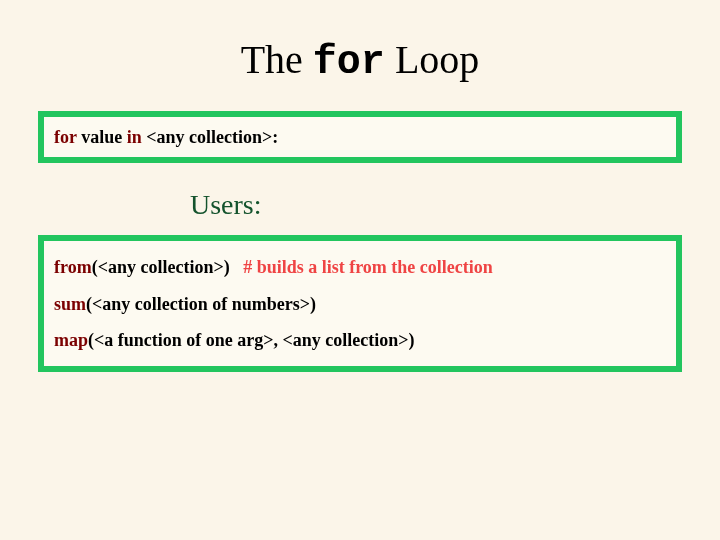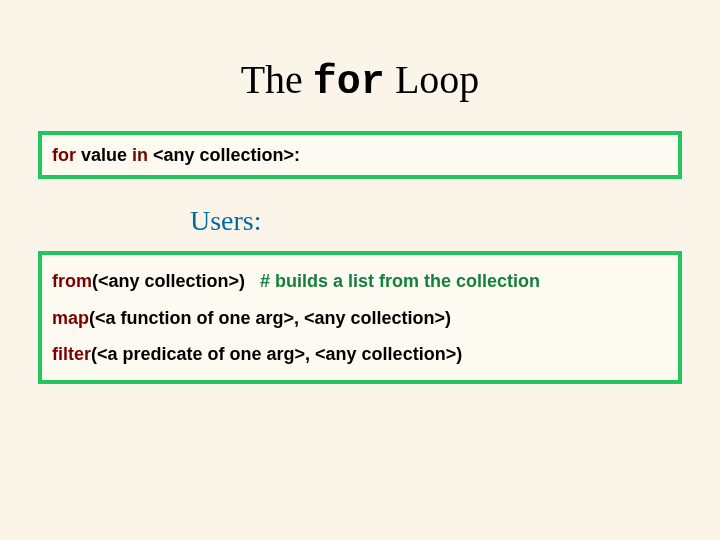--- a/index.html
+++ b/index.html
@@ -6,59 +6,59 @@
   body {
     width: 720px;
     height: 540px;
     background: #fbf5e9;
     font-family: "Times New Roman", Times, serif;
     overflow: hidden;
   }
   .title {
     text-align: center;
     font-size: 40px;
-    padding-top: 56px;
+    padding-top: 36px;
     padding-bottom: 18px;
     color: #000;
   }
   .title .mono {
     font-family: "Courier New", Courier, monospace;
     font-weight: bold;
   }
   .codebox {
     margin: 8px 38px;
     background: #fdfaf1;
-    border: 4px solid #22c55e;
+    border: 6px solid #22c55e;
     padding: 8px 10px;
-    font-family: Liberation Sans, sans-serif;
+    font-family: Liberation Serif, serif;
     font-size: 18px;
     line-height: 1.35;
     color: #000;
   }
   .codebox .dark { color: #7b0000; font-weight: bold; }
-  .codebox .green { color: #15803d; font-weight: bold; }
+  .codebox .green { color: #ef4444; font-weight: bold; }
   .codebox .plain { font-weight: bold; }
   .subhead {
     font-size: 28px;
     padding: 18px 0 6px 190px;
-    color: #0369a1;
+    color: #14532d;
   }
   .row { white-space: pre; }
   .users-box .row { padding: 6px 0; }
 </style>
 </head>
 <body>
 
 <div class="title">
   <span>The </span><span class="mono">for</span><span> Loop</span>
 </div>
 
 <div class="codebox">
   <div class="row"><span class="dark">for</span><span class="plain"> value </span><span class="dark">in</span><span class="plain"> &lt;any collection&gt;:</span></div>
 </div>
 
 <div class="subhead">Users:</div>
 
 <div class="codebox users-box">
   <div class="row"><span class="dark">from</span><span class="plain">(&lt;any collection&gt;)   </span><span class="green"># builds a list from the collection</span></div>
+  <div class="row"><span class="dark">sum</span><span class="plain">(&lt;any collection of numbers&gt;)</span></div>
   <div class="row"><span class="dark">map</span><span class="plain">(&lt;a function of one arg&gt;, &lt;any collection&gt;)</span></div>
-  <div class="row"><span class="dark">filter</span><span class="plain">(&lt;a predicate of one arg&gt;, &lt;any collection&gt;)</span></div>
 </div>
 
 </body></html>

